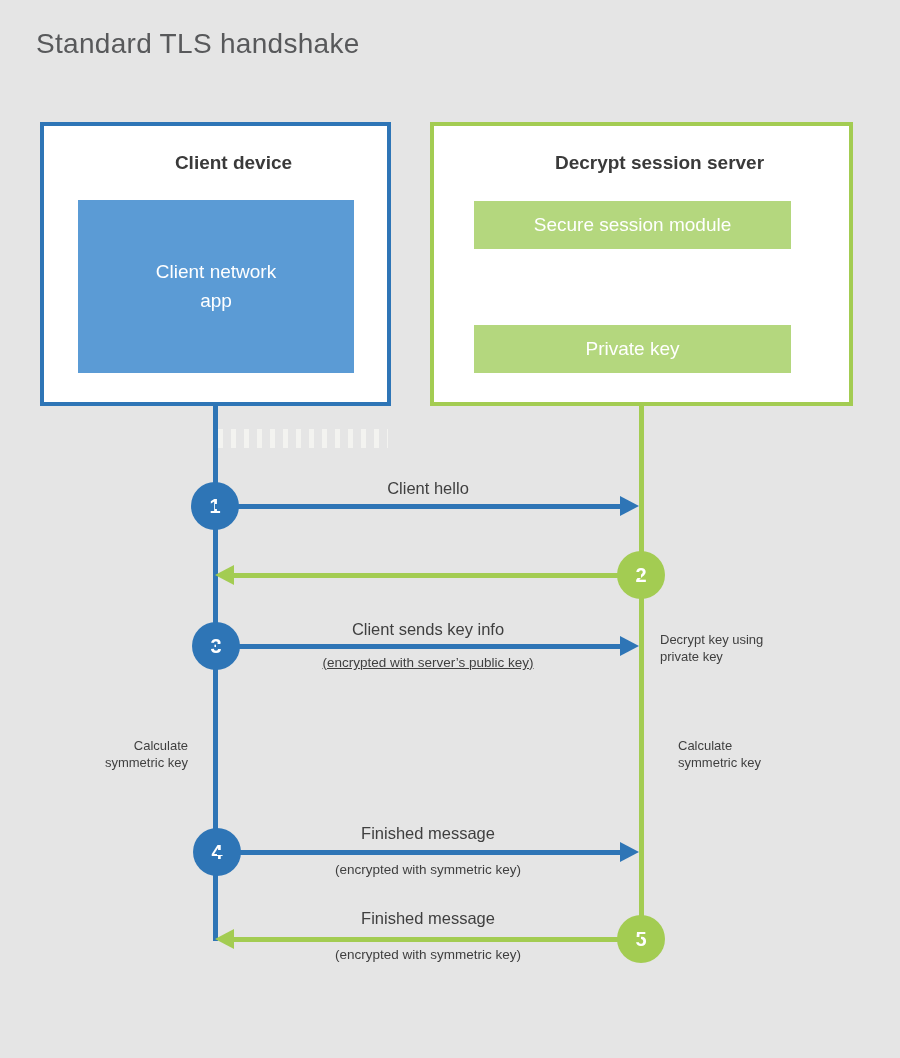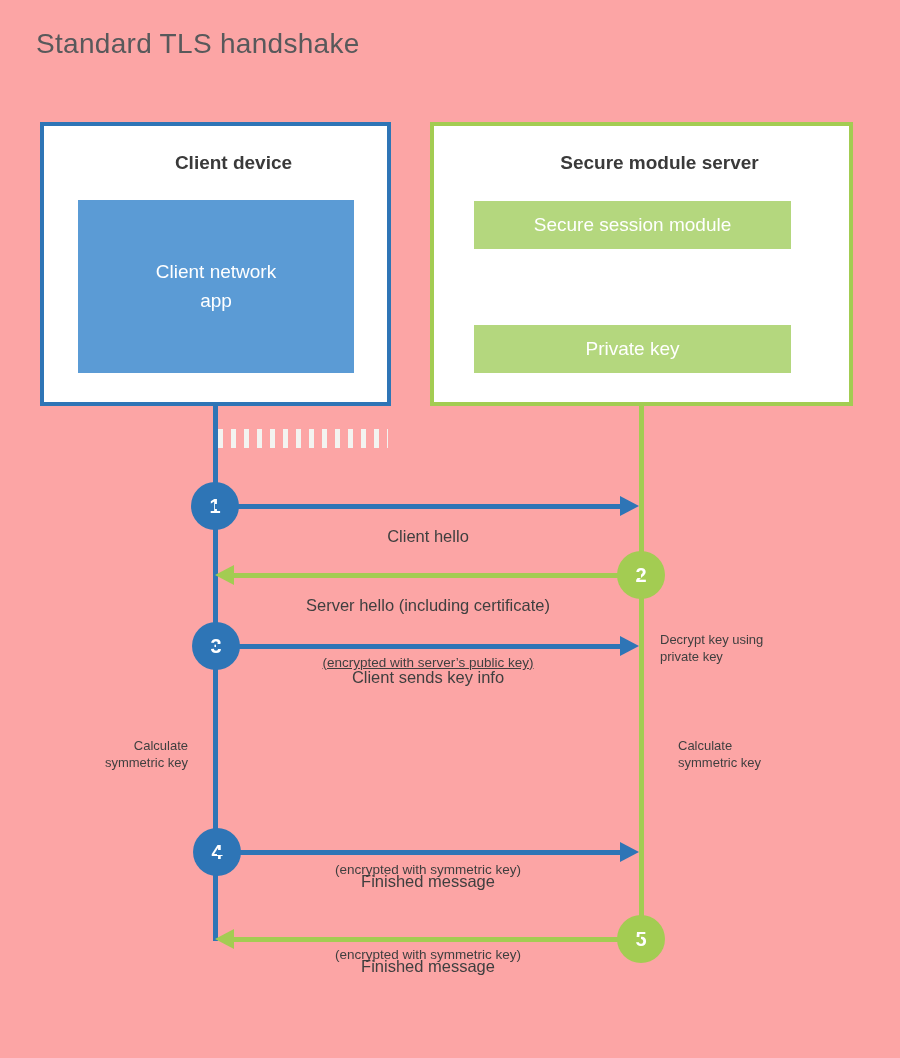--- a/index.html
+++ b/index.html
@@ -1,17 +1,17 @@
 <!DOCTYPE html>
 <html><head>
 <meta charset="utf-8">
 <style>
   html,body { margin:0; padding:0; background:#ffffff; }
   .canvas {
-    position:relative; width:900px; height:1058px; background:#fca5a5;
+    position:relative; width:900px; height:1058px; background:#e5e5e5;
     font-family:"Liberation Sans","DejaVu Sans",sans-serif; overflow:hidden;
   }
   .page-title {
     position:absolute; left:36px; top:28px;
     font-size:28px; font-weight:300; color:#58595b; letter-spacing:0.3px;
   }
   
   .entity-box { position:absolute; box-sizing:border-box; background:#fff; }
   .client-box { left:40px; top:122px; width:351px; height:284px; border:4px solid #2e75b6; }
   .server-box { left:430px; top:122px; width:423px; height:284px; border:4px solid #a3cc52; }
@@ -62,21 +62,21 @@
   .arrow-head.right.blue  { border-left:19px solid #2e75b6; }
   .arrow-head.left.green  { border-right:19px solid #a3cc52; }
   .h1 { left:620px; top:496px; }
   .h2 { left:215px; top:565px; }
   .h3 { left:620px; top:636px; }
   .h4 { left:620px; top:842px; }
   .h5 { left:215px; top:929px; }
   
   .msg-label {
     position:absolute; left:215px; width:426px; text-align:center;
-    font-size:16.5px; color:#3f3f3f;margin-top:48px;
+    font-size:16.5px; color:#3f3f3f;
   }
   .lbl1 { top:479px; } .lbl2 { top:548px; } .lbl3 { top:620px; }
   .lbl4 { top:824px; } .lbl5 { top:909px; }
   .msg-sub {
     position:absolute; left:215px; width:426px; text-align:center;
     font-size:13.5px; color:#3f3f3f;
   }
   .sub3 { top:655px;text-decoration:underline; } .sub4 { top:862px; } .sub5 { top:947px; }
   
   .ann {
@@ -92,36 +92,35 @@
 <div class="canvas">
 
   <div class="page-title">Standard TLS handshake</div>
 
   <div class="entity-box client-box">
     <div class="box-title">Client device</div>
   </div>
   <div class="client-app">Client network app</div>
 
   <div class="entity-box server-box">
-    <div class="box-title">Secure module server</div>
+    <div class="box-title">Decrypt session server</div>
   </div>
   <div class="server-bar bar-1">Secure session module</div>
   <div class="server-bar bar-3">Private key</div>
 
   <div class="vline vline-blue"></div>
   <div class="vline vline-green"></div>
   <div class="ghost-marks"></div>
 
   <div class="circle blue c1">1</div>
   <div class="msg-label lbl1">Client hello</div>
   <div class="arrow-line blue a1"></div>
   <div class="arrow-head right blue h1"></div>
 
   <div class="circle green c2">2</div>
-  <div class="msg-label lbl2">Server hello (including certificate)</div>
   <div class="arrow-line green a2"></div>
   <div class="arrow-head left green h2"></div>
 
   <div class="circle blue c3">3</div>
   <div class="msg-label lbl3">Client sends key info</div>
   <div class="msg-sub sub3">(encrypted with server’s public key)</div>
   <div class="arrow-line blue a3"></div>
   <div class="arrow-head right blue h3"></div>
 
   <div class="ann ann-decrypt">Decrypt key using

